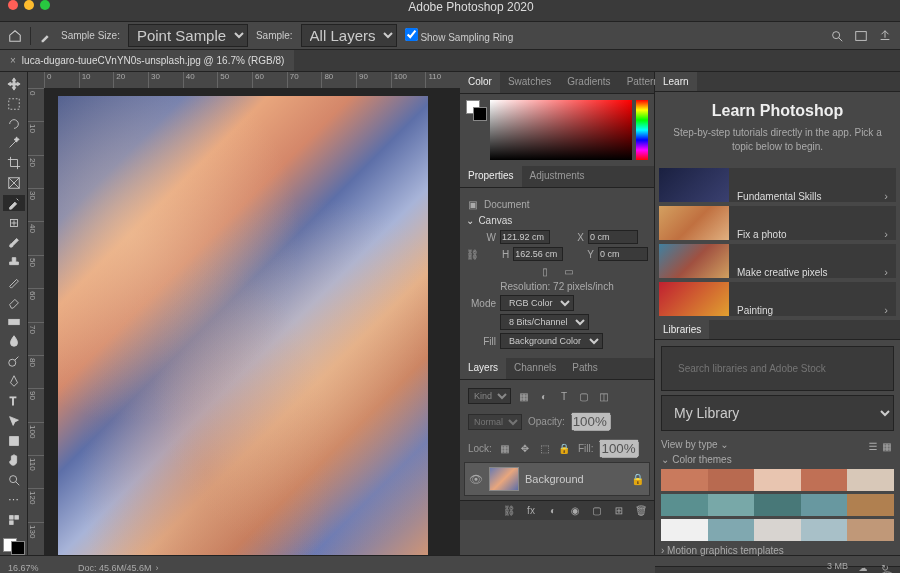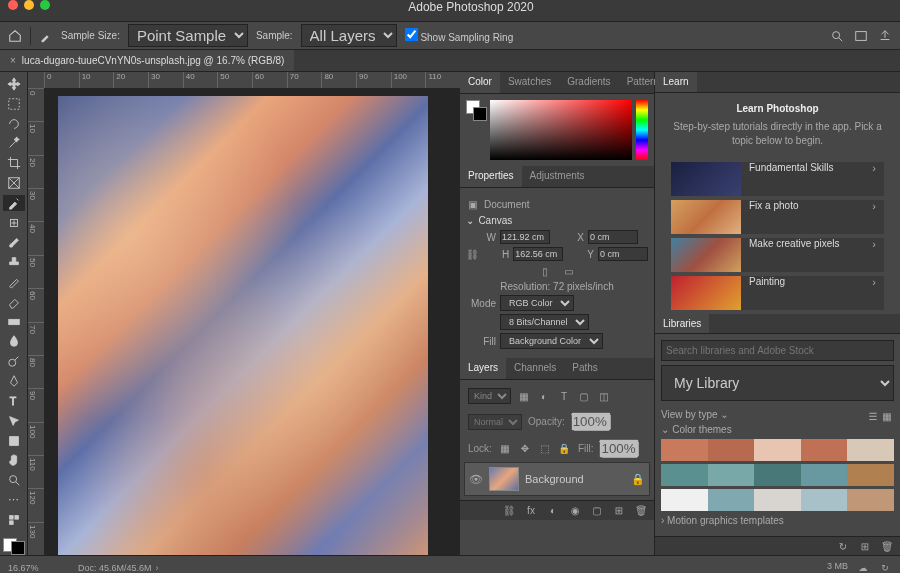--- a/index.html
+++ b/index.html
@@ -50,32 +50,32 @@
 .prop-row input { width:50px; background:#3a3a3a; border:1px solid #222; color:#ccc; font-size:9px; padding:1px; }
 .prop-row select { background:#3a3a3a; border:1px solid #222; color:#ccc; font-size:9px; padding:1px 4px; }
 .prop-row .lbl { width:30px; text-align:right; }
 .collapse-hdr { display:flex; align-items:center; gap:4px; font-size:10px; color:#ddd; margin:4px 0; }
 .layers-body { padding:4px; }
 .layer-row { display:flex; align-items:center; gap:6px; background:#5a5a5a; padding:4px; border:1px solid #333; }
 .layer-thumb { width:30px; height:24px; background:linear-gradient(135deg,#6b7bb0,#e8a67d,#5d6fa8); border:1px solid #888; }
 .layer-ctrl { display:flex; gap:6px; padding:4px; font-size:10px; color:#999; align-items:center; }
 .layer-ctrl select { background:#3a3a3a; border:1px solid #222; color:#888; font-size:9px; padding:1px; }
 .learn-body { padding:10px; text-align:center; }
-.learn-body h3 { font-size:10px; color:#eee; margin-bottom:6px; }
+.learn-body h3 { font-size:16px; color:#eee; margin-bottom:6px; }
 .learn-body p { font-size:10px; color:#aaa; line-height:1.4; }
-.learn-card { display:flex; align-items:flex-start; margin:4px 16px; background:#3a3a3a; height:34px; cursor:pointer; }
+.learn-card { display:flex; align-items:flex-end; margin:4px 4px; background:#3a3a3a; height:34px; cursor:pointer; }
 .learn-card .thumb { width:70px; height:34px; }
 .learn-card .label { flex:1; padding:0 8px; font-size:10px; color:#ddd; }
 .learn-card .chev { padding:0 8px; color:#aaa; }
 .th1 { background:linear-gradient(135deg,#1a2040,#3a4070); }
 .th2 { background:linear-gradient(135deg,#d4a060,#c07040,#e0b080); }
 .th3 { background:linear-gradient(135deg,#4080a0,#a05040,#d0a060); }
 .th4 { background:linear-gradient(135deg,#c02030,#e0a030); }
 .lib-body { padding:6px; }
-.lib-search { width:100%; background:#3a3a3a; border:1px solid #222; color:#888; font-size:10px; padding:4px; margin-bottom:4px; }
+.lib-search { width:100%; background:#3a3a3a; border:1px solid #222; color:#888; font-size:10px; padding:16px; margin-bottom:4px; }
 .lib-select { width:100%; background:#3a3a3a; border:1px solid #222; color:#ccc; font-size:14px; padding:8px; margin-bottom:4px; }
 .lib-hdr { font-size:10px; color:#aaa; margin:4px 0; }
 .swatch-row { display:flex; height:22px; margin-bottom:3px; }
 .swatch-row span { flex:1; }
 .statusbar { height:24px; background:#474747; display:flex; align-items:center; padding:0 8px; font-size:9px; color:#aaa; border-top:1px solid #222; }
 .statusbar .zoom { width:60px; }
 .statusbar .docinfo { margin-left:10px; }
 .statusbar .right { margin-left:auto; display:flex; gap:8px; align-items:flex-start; }
 .bot-icons { height:20px; display:flex; gap:8px; padding:2px 6px; background:#3a3a3a; justify-content:flex-end; align-items:center; font-size:10px; color:#888; border-top:1px solid #222;}
 .icon-btn { width:14px; height:14px; display:inline-flex; align-items:center; justify-content:center; color:#aaa; }

